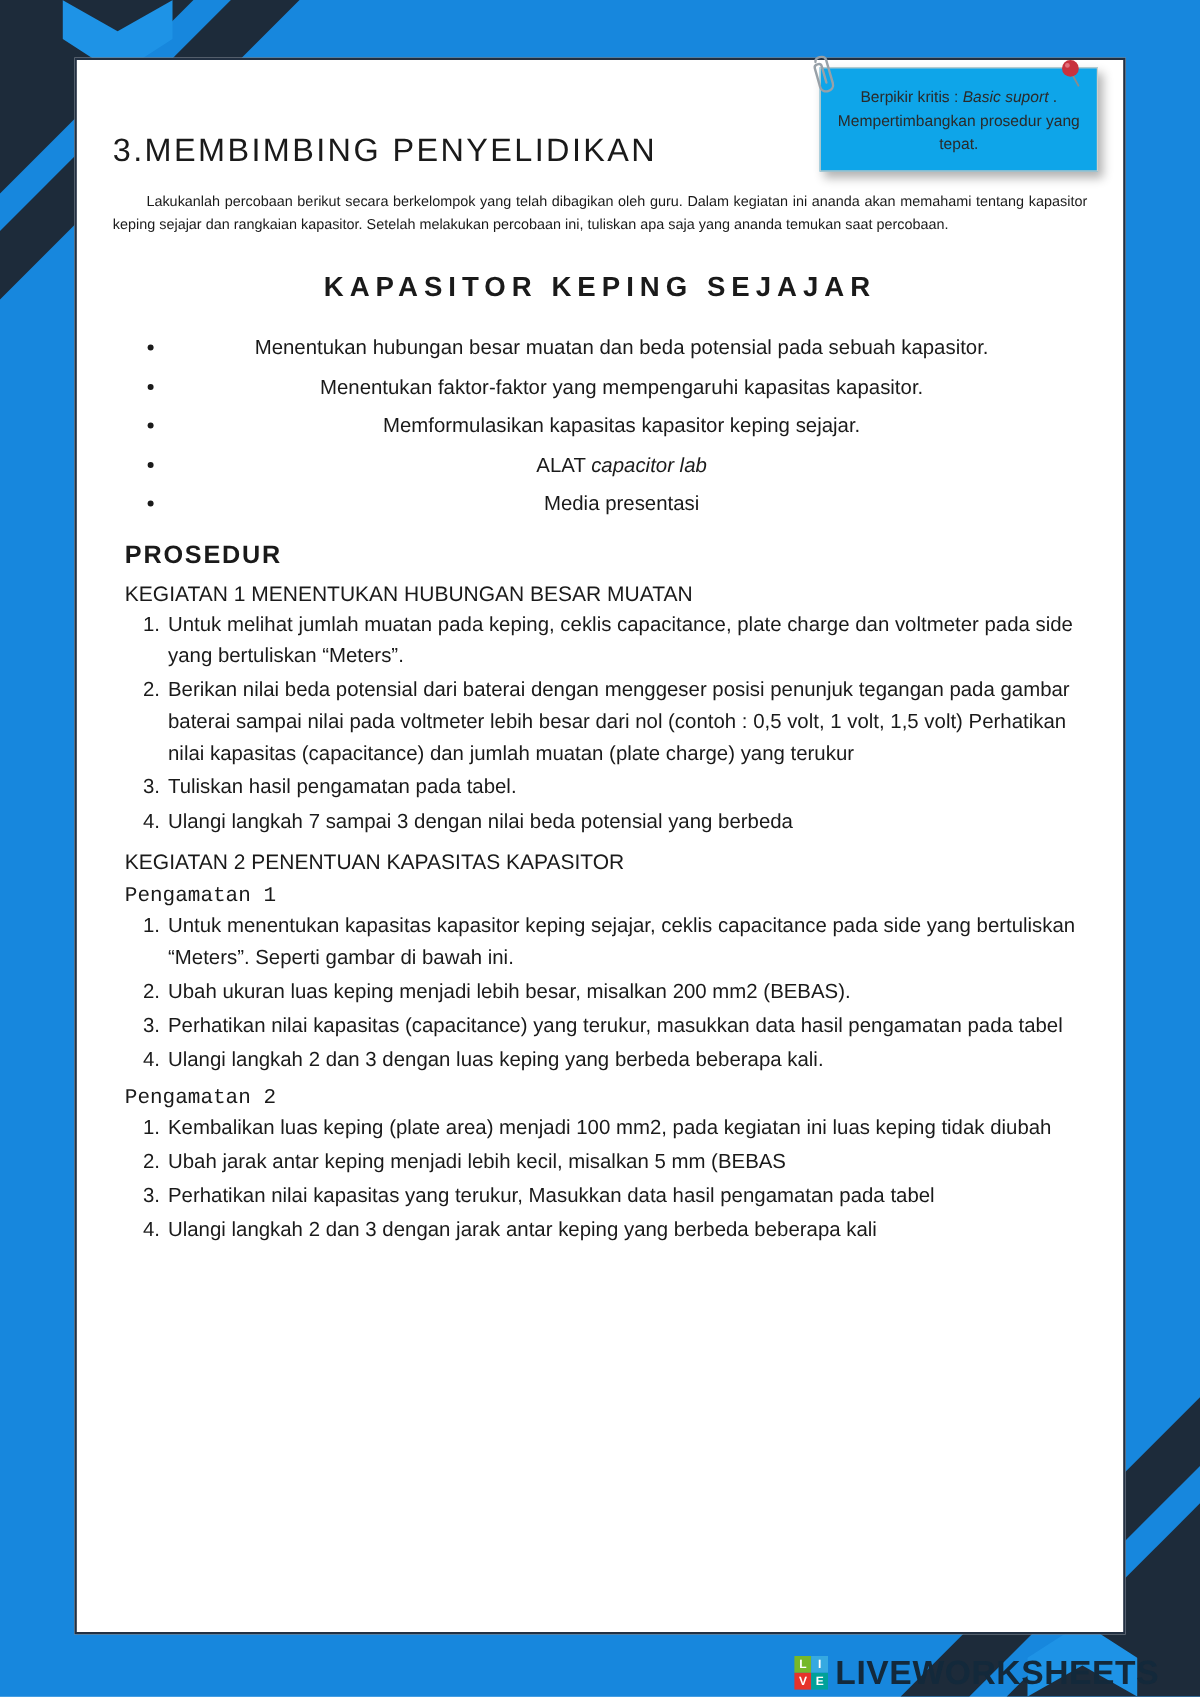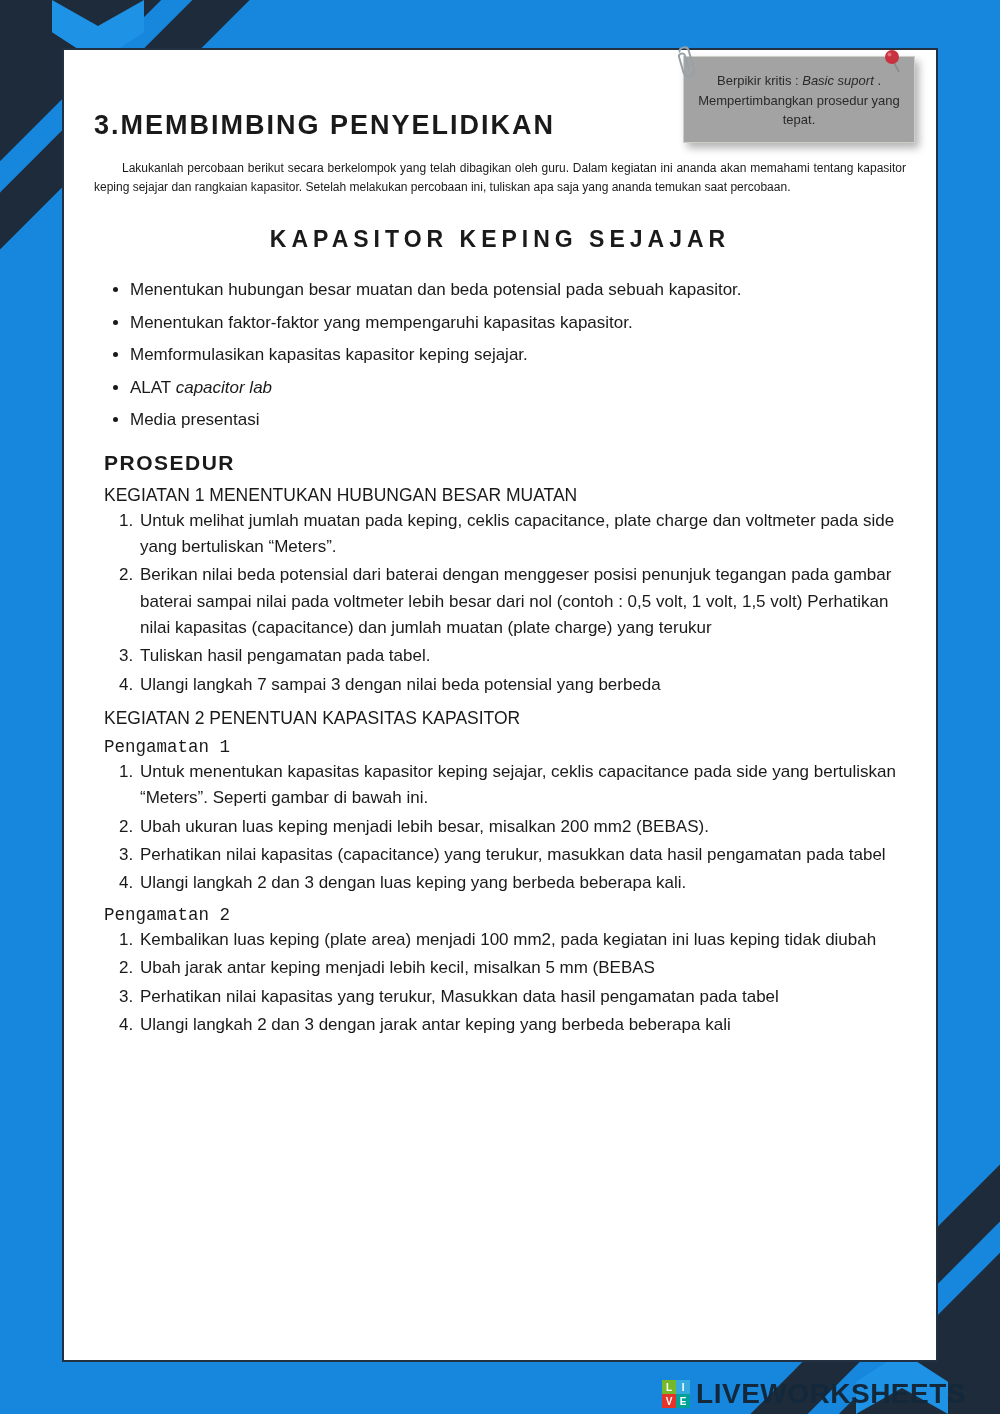--- a/index.html
+++ b/index.html
@@ -25,43 +25,43 @@
   .chev-tl{left:52px;top:0;}
   .chev-br{right:52px;bottom:0;transform:rotate(180deg);}
   
   .page{
     position:absolute;left:62px;top:48px;width:876px;height:1314px;
     background:#ffffff;border:2px solid #223042;box-sizing:border-box;
     z-index:1;overflow:hidden;
     padding:60px 30px 20px 30px;
   }
   .h1{
-    font-size:27px;font-weight:bold;letter-spacing:2px;margin:0 0 18px 0;
+    font-size:27px;font-weight:normal;letter-spacing:2px;margin:0 0 18px 0;
   }
   .intro{
     font-size:12px;line-height:1.55;text-align:justify;margin:0;
     text-indent:28px;
   }
   .subtitle{
     text-align:center;font-size:23px;font-weight:bold;letter-spacing:5px;
     margin:30px 0 24px 0;
   }
   .section-title{
     font-size:21px;font-weight:bold;letter-spacing:1.5px;margin:18px 0 8px 10px;
   }
   ul.bullets{margin:4px 0 6px 0;padding-left:36px;font-size:17px;line-height:1.5;}
-  ul.bullets li{margin:7px 0;}
+  ul.bullets li{margin:7px 10px;text-align:center;}
   .kegiatan{font-size:17.5px;margin:10px 0 2px 10px;}
   .pengamatan{font-size:17.5px;margin:8px 0 0 10px;font-family:Liberation Mono, monospace;}
   ol.steps{margin:2px 0 6px 0;padding-left:44px;font-size:17px;line-height:1.55;}
   ol.steps li{margin:2px 0;padding-left:2px;}
   
   .note{
     position:absolute;top:56px;right:85px;width:232px;z-index:3;
-    background:#a3a3a3;border:1px solid #cfcfc9;
+    background:#0ea5e9;border:1px solid #cfcfc9;
     box-shadow:4px 5px 8px rgba(0,0,0,0.3);
     padding:14px 12px 12px 12px;box-sizing:border-box;
     text-align:center;font-size:13px;line-height:1.5;color:#2a2a2a;
   }
   .note .clip{position:absolute;left:-8px;top:-14px;}
   .note .pin{position:absolute;right:8px;top:-8px;}
   
   .footer{
     position:absolute;bottom:4px;right:34px;display:flex;align-items:center;
     gap:6px;z-index:4;

